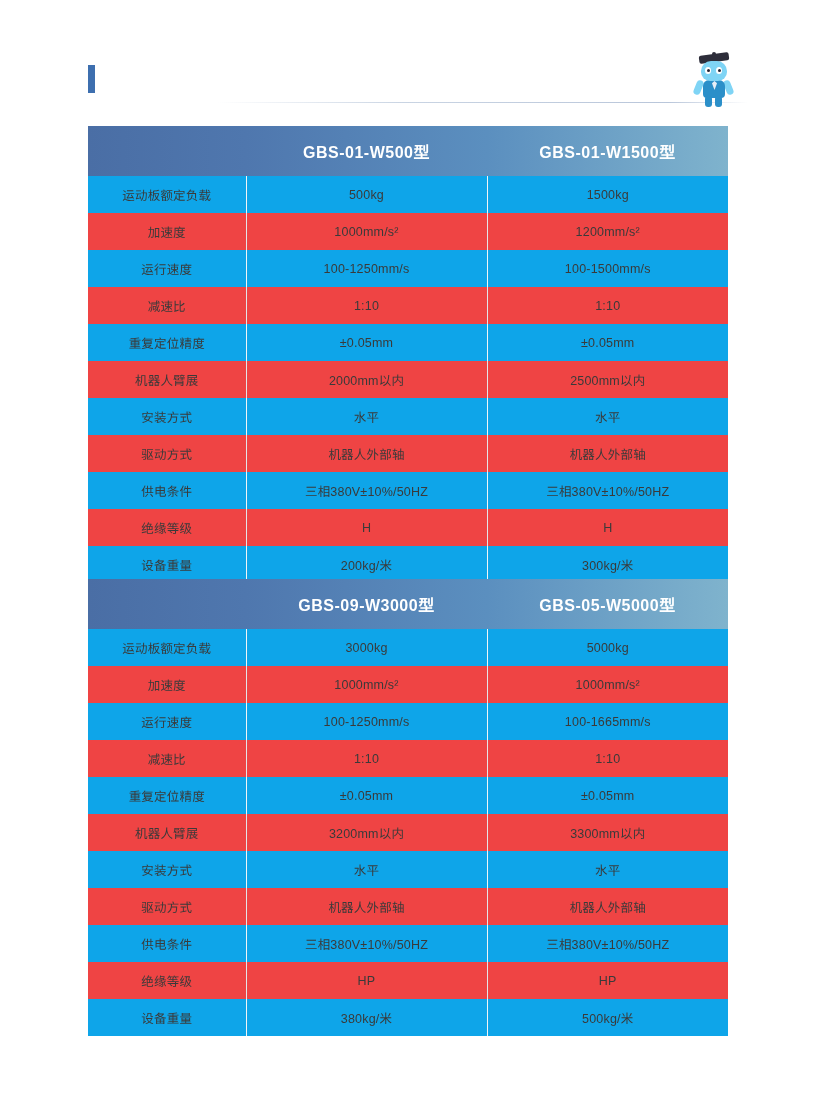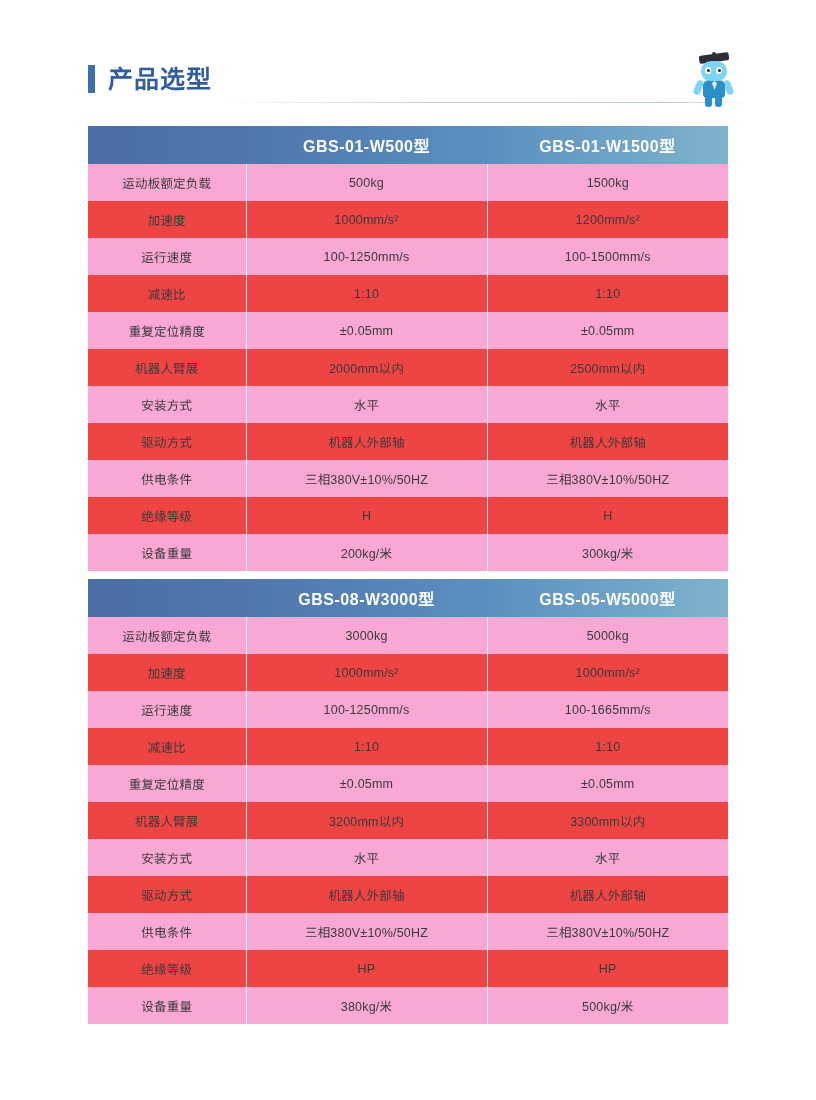--- a/index.html
+++ b/index.html
@@ -162,21 +162,21 @@
     table-layout: fixed;
     font-size: 12.5px;
   }
   #table-1 { top: 126px; }
   #table-2 { top: 579px; }
 
   .spec-table col.c-label { width: 158px; }
   .spec-table col.c-val   { width: 241px; }
 
   .spec-table thead th {
-    height: 38px;
+    height: 50px;
     padding: 0;
     color: #ffffff;
     font-size: 16px;
     font-weight: bold;
     letter-spacing: 0.5px;
     text-align: center;
     vertical-align: middle;
   }
   .th-blank {
     background: linear-gradient(to right, #4a6ea5, #4f77ae);
@@ -192,42 +192,41 @@
   .spec-table tbody td {
     height: 37px;
     padding: 0 6px;
     text-align: center;
     vertical-align: middle;
     font-size: 12.5px;
     color: #3a3a3a;
     border: none;
     letter-spacing: 0.2px;
   }
-  .spec-table tbody tr.odd td { background: #f9a8d4; }
+  .spec-table tbody tr.odd td { background: #0ea5e9; }
   .spec-table tbody tr.even td { background: #ef4444; }
   .spec-table tbody td.label {
     color: #3a3a3a;
   }
   .spec-table tbody tr.even td.val-a,
   .spec-table tbody tr.even td.val-b {
     border-left: 1px solid #e2e6ea;
   }
   .spec-table tbody tr.odd td.val-a,
   .spec-table tbody tr.odd td.val-b {
     border-left: 1px solid #f2f4f6;
   }
 </style>
 </head>
 <body>
 
 <div class="page">
 
   <div class="header">
     <div class="title-bar"></div>
-    <div class="page-title">产品选型</div>
     <div class="header-rule"></div>
 
     <div class="mascot">
       <div class="cap"></div>
       <div class="cap-btn"></div>
       <div class="arm l"></div>
       <div class="arm r"></div>
       <div class="body"></div>
       <div class="tie"></div>
       <div class="head"></div>
@@ -312,21 +311,21 @@
 
   <table class="spec-table" id="table-2">
     <colgroup>
       <col class="c-label">
         <col class="c-val">
         <col class="c-val">
     </colgroup>
     <thead>
       <tr>
         <th class="th-blank"></th>
-        <th class="th-a">GBS-08-W3000型</th>
+        <th class="th-a">GBS-09-W3000型</th>
         <th class="th-b">GBS-05-W5000型</th>
       </tr>
     </thead>
     <tbody>
       <tr class="odd">
         <td class="label">运动板额定负载</td>
         <td class="val-a">3000kg</td>
         <td class="val-b">5000kg</td>
       </tr>
       <tr class="even">

